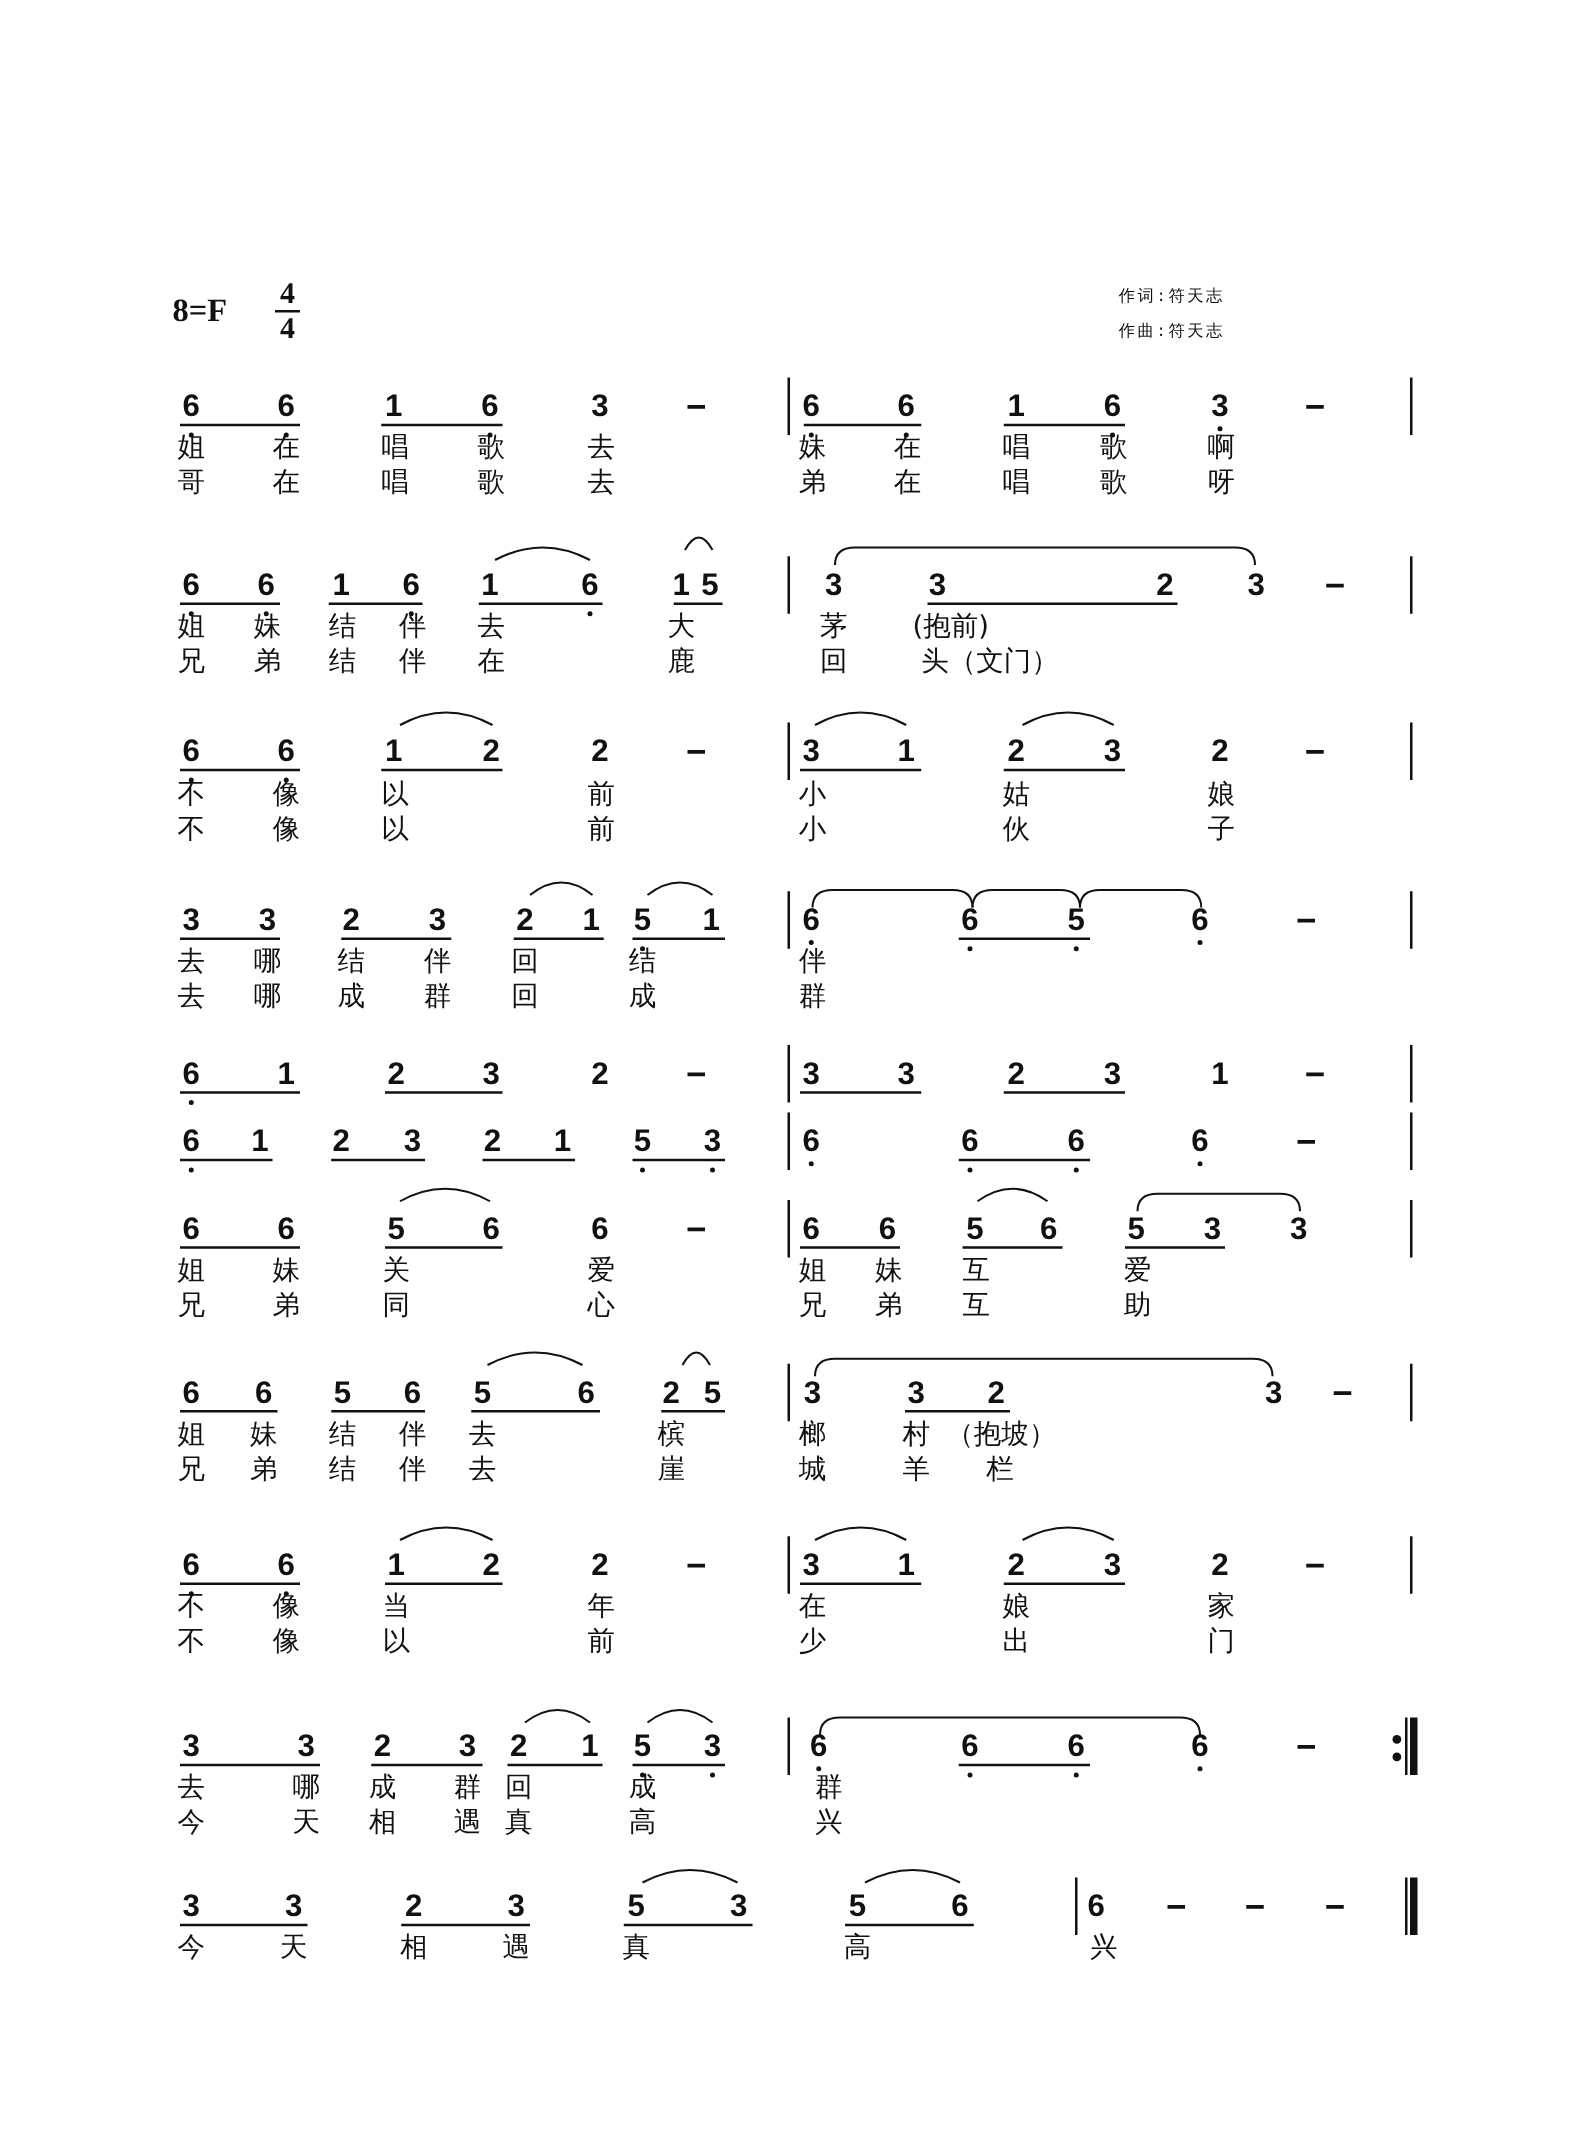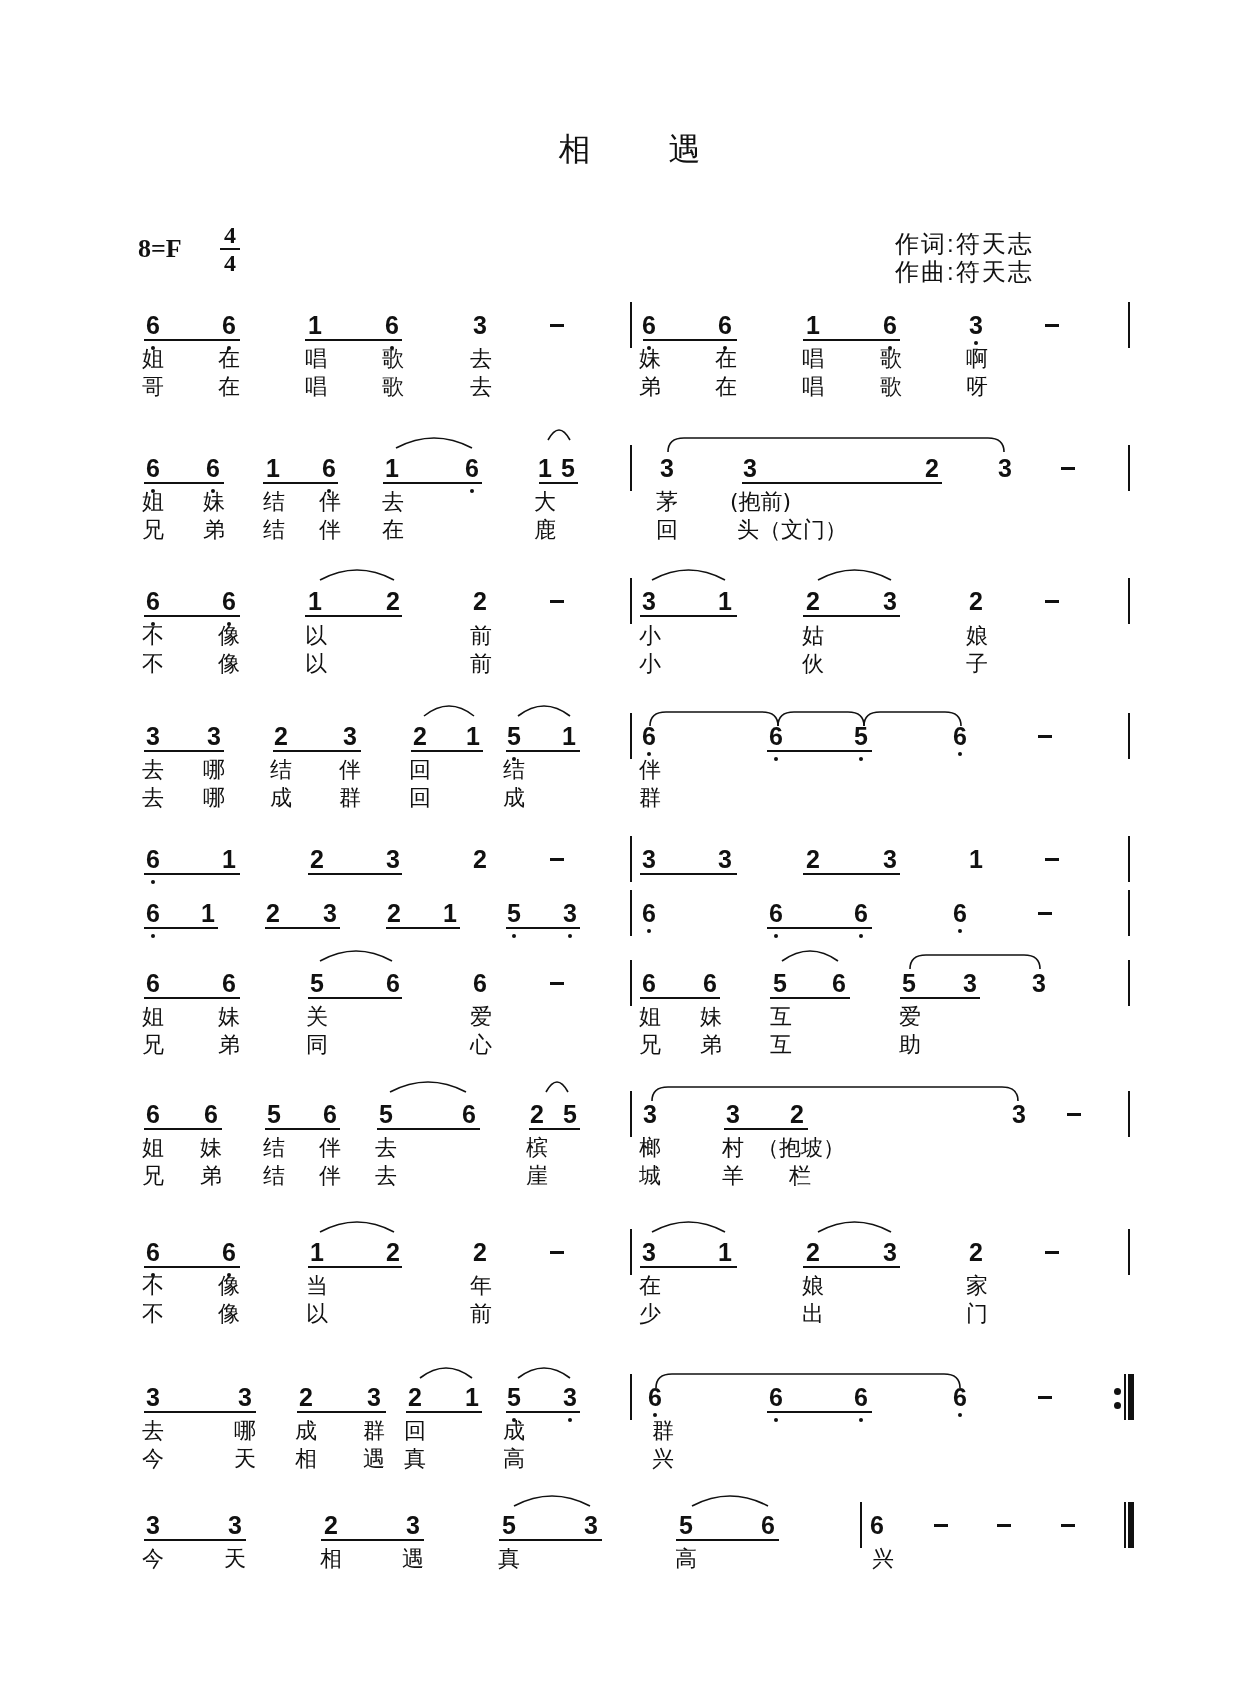--- a/index.html
+++ b/index.html
@@ -2,37 +2,36 @@
 <html><head>
 <meta charset="utf-8">
 <style>
   html,body{margin:0;padding:0;background:#ffffff;}
   body{width:1259px;height:1703px;position:relative;overflow:hidden;font-family:"DejaVu Sans","Liberation Sans",sans-serif;color:#111;}
   #page{position:absolute;left:0;top:0;width:1259px;height:1703px;}
   .title{position:absolute;left:0;width:1259px;top:128px;text-align:center;font-family:"DejaVu Serif","Liberation Serif",serif;font-size:32px;letter-spacing:34px;padding-left:34px;box-sizing:border-box;}
   .key{position:absolute;left:138px;top:234px;font-family:"Liberation Serif",serif;font-size:26px;font-weight:bold;}
   .ts{position:absolute;left:220px;top:224px;width:20px;text-align:center;font-family:"Liberation Serif",serif;font-weight:bold;font-size:24px;line-height:22px;}
   .ts .bar{height:2px;background:#111;margin:2px 0;}
-  .credit{position:absolute;left:895px;font-family:Liberation Sans, sans-serif;font-size:24px;letter-spacing:2px;}
+  .credit{position:absolute;left:895px;font-family:Liberation Mono, monospace;font-size:13px;letter-spacing:2px;}
   .n{position:absolute;font-family:"Liberation Sans",sans-serif;font-weight:bold;font-size:25px;width:24px;margin-left:-12px;text-align:center;line-height:28px;}
   .dash{position:absolute;height:3px;width:14px;margin-left:-7px;background:#111;}
   .ul{position:absolute;height:2px;background:#111;}
   .dot{position:absolute;width:4px;height:4px;border-radius:50%;background:#111;margin-left:-2px;}
   .bl{position:absolute;width:1.5px;background:#111;}
   .blt{position:absolute;width:6px;background:#111;}
   .rdot{position:absolute;width:7px;height:7px;border-radius:50%;background:#111;}
   .ly{position:absolute;font-size:22px;width:30px;margin-left:-15px;text-align:center;line-height:26px;white-space:nowrap;}
   .ly.wide{width:auto;margin-left:-15px;text-align:left;}
   svg.slurs{position:absolute;left:0;top:0;width:1259px;height:1703px;pointer-events:none;}
 </style>
 </head>
 <body>
 
 <div id="page">
-  <div class="title">相 遇</div>
   <div class="key">8=F</div>
   <div class="ts">
     <div>4</div>
     <div class="bar"></div>
     <div>4</div>
   </div>
   <div class="credit" style="top:228px;">作词:符天志</div>
   <div class="credit" style="top:256px;">作曲:符天志</div>
 
   <div id="score">

